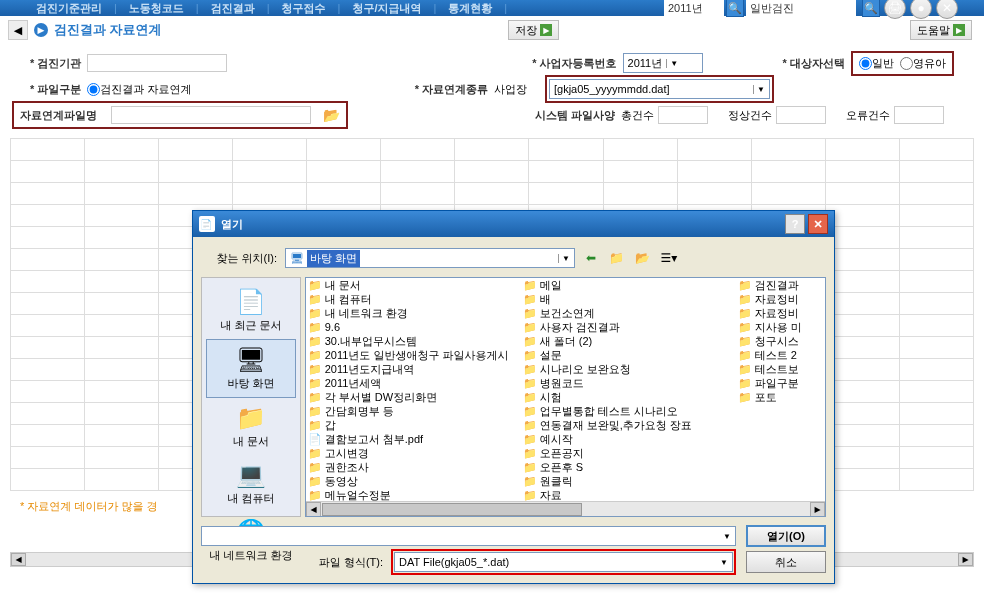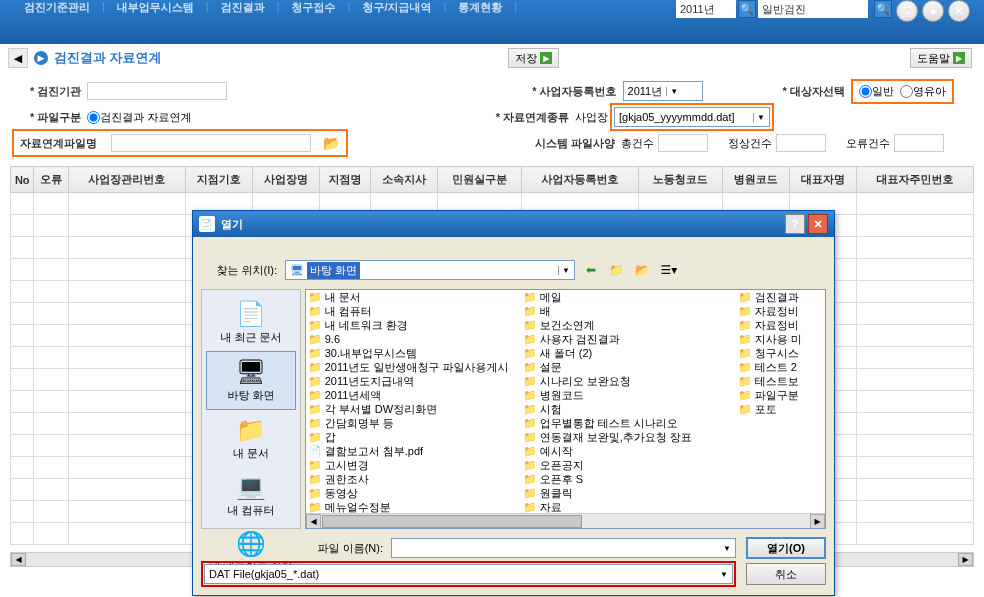--- a/index.html
+++ b/index.html
@@ -1,19 +1,19 @@
 <!DOCTYPE html>
 <html><head>
   <meta charset="utf-8">
   <style>
     * { margin: 0; padding: 0; box-sizing: border-box; font-family: "Malgun Gothic", "맑은 고딕", sans-serif; font-size: 11px; }
     body { width: 984px; height: 597px; background: #fff; overflow: hidden; }
     
     
-    .topbar { background: linear-gradient(#2b7bc9, #1a5fa8); height: 44px; display: flex; padding: 0 12px; color: #fff; }
+    .topbar { background: linear-gradient(#2b7bc9, #1a5fa8); height: 16px; display: flex; align-items: center; padding: 0 24px; color: #fff; }
     .topbar .menu-item { padding: 0 12px; cursor: pointer; font-weight: bold; color: #c8e0f5; }
     .topbar .sep { color: #5a9bd8; }
     .topbar .year-box { width: 60px; height: 18px; background: #fff; color: #333; display: inline-flex; align-items: center; padding: 0 4px; margin-left: auto; }
     .topbar .search-icon { width: 18px; height: 18px; background: #3a8bd8; display: inline-flex; align-items: center; justify-content: center; margin: 0 2px; border: 1px solid #1a5fa8; }
     .topbar .type-box { width: 110px; height: 18px; background: #fff; color: #333; display: inline-flex; align-items: center; padding: 0 4px; margin-right: 4px; }
     .topbar .round-btn { width: 22px; height: 22px; border-radius: 50%; background: linear-gradient(#f5f5f5, #ddd); border: 1px solid #999; margin: 0 2px; cursor: pointer; display: inline-flex; align-items: center; justify-content: center; font-size: 12px; }
     
     
     .titlerow { display: flex; align-items: center; padding: 4px 8px; }
     .titlerow .back-btn { width: 20px; height: 20px; background: #eee; border: 1px solid #ccc; display: flex; align-items: center; justify-content: center; margin-right: 6px; }
@@ -21,40 +21,40 @@
     .titlerow .title-text { font-weight: bold; color: #2b7bc9; font-size: 13px; }
     .titlerow .action-btn { margin-left: auto; height: 20px; padding: 0 6px; background: linear-gradient(#f7f7f7, #e5e5e5); border: 1px solid #bbb; display: inline-flex; align-items: center; cursor: pointer; margin-right: 4px; }
     .titlerow .action-btn .green-arrow { width: 12px; height: 12px; background: #4a9c3a; margin-left: 3px; display: inline-flex; align-items: center; justify-content: center; color: #fff; font-size: 8px; }
     
     
     .form-area { padding: 6px 30px; }
     .form-row { display: flex; align-items: center; height: 26px; }
     .form-label { font-weight: bold; color: #333; margin-right: 6px; }
     .form-label.star::before { content: "* "; color: #333; }
     .form-input { height: 18px; border: 1px solid #ccc; padding: 0 4px; background: #fff; }
-    .red-box { border: 2px solid #f97316; padding: 3px 6px; display: inline-flex; align-items: center; }
+    .red-box { border: 2px solid #7f1d1d; padding: 3px 6px; display: inline-flex; align-items: center; }
     .form-spacer { flex: 1; }
     
     
     .table-wrap { margin: 4px 10px; }
     table.grid { width: 100%; border-collapse: collapse; border: 1px solid #999; }
     table.grid th { background: linear-gradient(#f5f5f5, #e8e8e8); border: 1px solid #ccc; height: 26px; font-weight: bold; color: #333; }
     table.grid td { border: 1px solid #ddd; height: 22px; }
     
     
     .note { color: #e68a00; padding: 4px 20px; font-size: 11px; }
     
     
     .dialog { position: absolute; left: 192px; top: 210px; width: 643px; background: #ece9d8; border: 1px solid #0053a6; box-shadow: 2px 2px 6px rgba(0,0,0,0.3); }
     .dialog-title { background: linear-gradient(#3b8ad8, #1a5fa8); height: 26px; display: flex; align-items: center; padding: 0 6px; color: #fff; font-weight: bold; }
     .dialog-title .win-icon { width: 16px; height: 16px; background: #fff; margin-right: 6px; border-radius: 2px; display: flex; align-items: center; justify-content: center; font-size: 10px; }
     .dialog-title .dlg-btn { width: 20px; height: 20px; margin-left: auto; background: #e5e5e5; border: 1px solid #888; display: inline-flex; align-items: center; justify-content: center; font-family: sans-serif; font-weight: bold; }
     .dialog-title .dlg-close { width: 20px; height: 20px; background: #e5654a; border: 1px solid #a03020; margin-left: 3px; display: inline-flex; align-items: center; justify-content: center; color: #fff; font-weight: bold; }
     
-    .dialog-body { padding: 8px; display: flex; flex-direction: column; margin-top: 12px; }
+    .dialog-body { padding: 8px; display: flex; flex-direction: column; }
     .dlg-row1 { display: flex; align-items: center; height: 26px; margin-bottom: 6px; }
     .dlg-label { width: 84px; text-align: right; padding-right: 8px; }
     .dlg-combo { height: 20px; border: 1px solid #7a9ac0; background: #fff; display: inline-flex; align-items: center; padding: 0 4px; }
     .dlg-combo .sel { background: #316ac5; color: #fff; padding: 1px 3px; }
     .dlg-combo .dd-btn { margin-left: 4px; border-left: 1px solid #999; padding-left: 3px; font-size: 8px; }
     .dlg-toolbar-btn { width: 20px; height: 20px; margin-left: 6px; border: 1px solid transparent; display: inline-flex; align-items: center; justify-content: center; cursor: pointer; font-size: 12px; }
     
     .dlg-main { display: flex; height: 240px; }
     .dlg-sidebar { width: 100px; background: #e8ecf5; border: 1px solid #bbb; display: flex; flex-direction: column; align-items: center; padding-top: 4px; }
     .dlg-side-item { width: 90px; text-align: center; padding: 6px 2px; cursor: pointer; }
@@ -82,21 +82,21 @@
     
     .hscroll-bottom { position: absolute; left: 10px; right: 10px; top: 552px; height: 15px; background: #e8e8e8; border: 1px solid #ccc; display: flex; }
     .hscroll-bottom .sbtn { width: 15px; height: 13px; background: #d8d8d8; border: 1px solid #aaa; display: flex; align-items: center; justify-content: center; font-size: 8px; }
   </style>
 </head>
 <body>
 
 <div class="topbar">
   <span class="menu-item">검진기준관리</span>
     <span class="sep">|</span>
-  <span class="menu-item">내부업무시스템</span>
+  <span class="menu-item">노동청코드</span>
     <span class="sep">|</span>
   <span class="menu-item">검진결과</span>
     <span class="sep">|</span>
   <span class="menu-item">청구접수</span>
     <span class="sep">|</span>
   <span class="menu-item">청구/지급내역</span>
     <span class="sep">|</span>
   <span class="menu-item">통계현황</span>
     <span class="sep">|</span>
   <span class="year-box">2011년</span>
@@ -138,23 +138,23 @@
       <input type="radio" checked="" style=""> <span>일반</span>&nbsp;&nbsp;
       <input type="radio" style=""> <span>영유아</span>
     </span>
   </div>
   <div class="form-row">
     <span class="form-label star">파일구분</span>
     <input type="radio" checked="" style=""> 
       <span>검진결과 자료연계</span>
     <span class="form-spacer"></span>
     <span class="form-label star">자료연계종류</span>
-    <span style="margin-right:2px">사업장</span>
+    <span style="margin-right:18px">사업장</span>
     <span class="red-box" style="padding:2px">
-      <span class="dlg-combo" style="width:156px">
+      <span class="dlg-combo" style="width:221px">
           <span>[gkja05_yyyymmdd.dat]</span>
           <span class="dd-btn" style="margin-left:auto">▼</span>
         </span>
     </span>
     <span style="width:180px"></span>
   </div>
   <div class="form-row">
     <span class="red-box" style="margin-left:-18px;gap:8px;">
       <span class="form-label">자료연계파일명</span>
       <input class="form-input" style="width: 200px;">
@@ -167,35 +167,20 @@
     <span>정상건수</span>
     <input class="form-input" style="width: 50px; margin: 0px 20px 0px 4px;">
     <span>오류건수</span>
     <input class="form-input" style="width: 50px; margin: 0px 10px 0px 4px;">
   </div>
 </div>
 
 <div class="table-wrap">
   <table class="grid">
     <tbody>
-        <tr>
-      <th>No</th>
-      <th>오류</th>
-      <th>사업장관리번호</th>
-      <th>지점기호</th>
-      <th>사업장명</th>
-      <th>지점명</th>
-      <th>소속지사</th>
-      <th>민원실구분</th>
-      <th>사업자등록번호</th>
-      <th>노동청코드</th>
-      <th>병원코드</th>
-      <th>대표자명</th>
-      <th>대표자주민번호</th>
-    </tr>
     <tr>
           <td></td>
           <td></td>
           <td></td>
           <td></td>
           <td></td>
           <td></td>
           <td></td>
           <td></td>
           <td></td>
@@ -640,28 +625,28 @@
         <div class="dlg-scroll">
           <span class="sbtn">◀</span>
             <span class="thumb"></span>
             <span style="flex:1"></span>
             <span class="sbtn">▶</span>
         </div>
       </div>
     </div>
     <div class="dlg-bottom">
       <div class="dlg-brow">
-        <span class="dlg-label" style="width:190px">파일 이름(N):</span>
         <span class="dlg-binput">
             <span></span>
             <span class="dd-btn">▼</span>
           </span>
         <span class="dlg-button open">열기(O)</span>
       </div>
       <div class="dlg-brow">
+        <span class="dlg-label" style="width:190px">파일 형식(T):</span>
         <span class="dlg-fileformat-box">
           <span class="dlg-binput">
               <span>DAT File(gkja05_*.dat)</span>
               <span class="dd-btn">▼</span>
             </span>
         </span>
         <span class="dlg-button">취소</span>
       </div>
     </div>
   </div>

